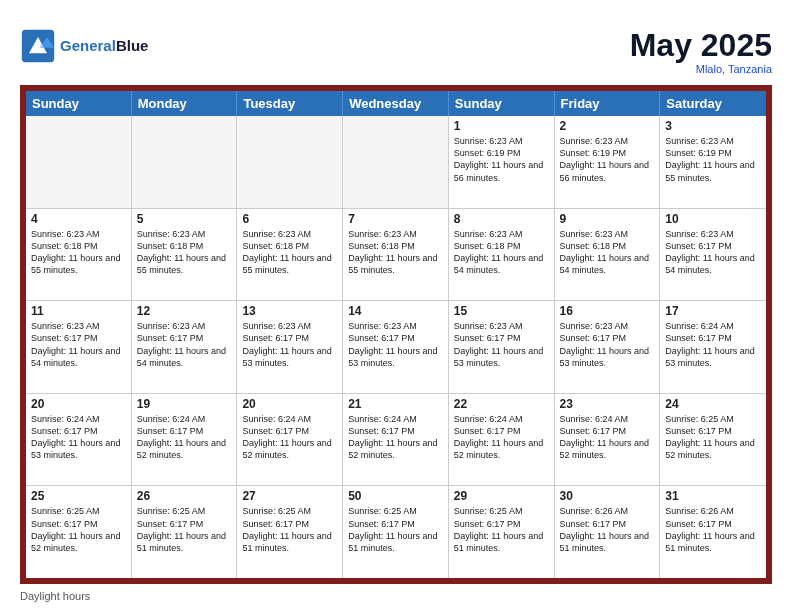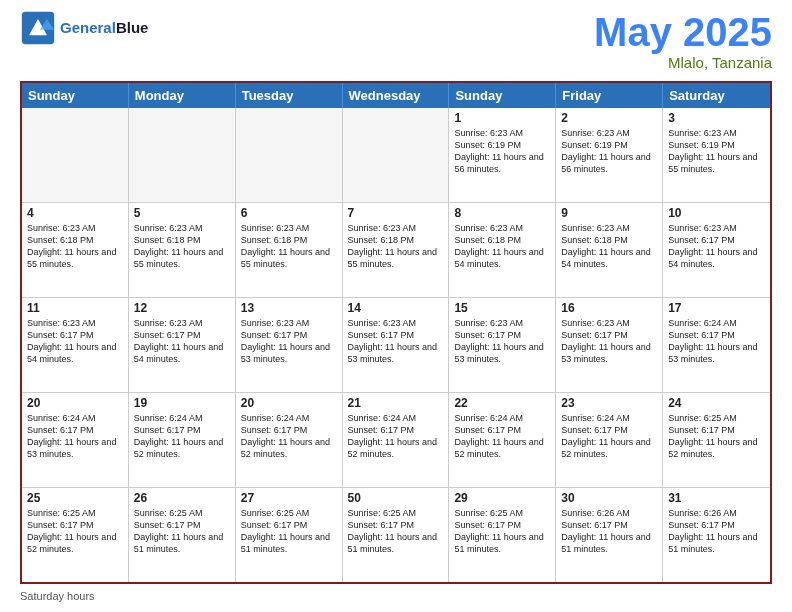--- a/index.html
+++ b/index.html
@@ -6,21 +6,21 @@
     body {
       font-family: Arial, sans-serif;
       background: #fff;
       width: 792px;
       height: 612px;
       overflow: hidden;
     }
     .page {
       width: 792px;
       height: 612px;
-      padding: 10px 20px 10px 20px;
+      padding: 28px 20px 10px 20px;
       display: flex;
       flex-direction: column;
     }
     .header {
       display: flex;
       justify-content: space-between;
       align-items: flex-start;
       margin-bottom: 10px;
     }
     .logo {
@@ -29,34 +29,34 @@
       gap: 4px;
     }
     .logo-icon {
       width: 36px;
       height: 36px;
     }
     .title-block {
       text-align: right;
     }
     .month-title {
-      font-size: 40px;
+      font-size: 32px;
       font-weight: bold;
-      color: #3b82f6;
+      color: #0f172a;
       line-height: 1.1;
     }
     .location {
-      font-size: 15px;
-      color: #4d7c0f;
+      font-size: 11px;
+      color: #1d4ed8;
     }
     .calendar {
       flex: 1;
       display: flex;
       flex-direction: column;
-      border: 2px solid #7f1d1d;
+      border: 6px solid #7f1d1d;
     }
     .cal-header {
       display: grid;
       grid-template-columns: repeat(7, 1fr);
       background: #2970b8;
     }
     .cal-header-cell {
       color: #fff;
       font-weight: bold;
       font-size: 13px;
@@ -368,15 +368,15 @@
             <div class="cell-info">Sunrise: 6:26 AM
 Sunset: 6:17 PM
 Daylight: 11 hours
 and 51 minutes.</div>
           </div>
         </div>
       </div>
   </div>
 
   <div class="footer">
-    <span>Saturday hours</span>
+    <span>Daylight hours</span>
   </div>
 </div>
 
 </body></html>

